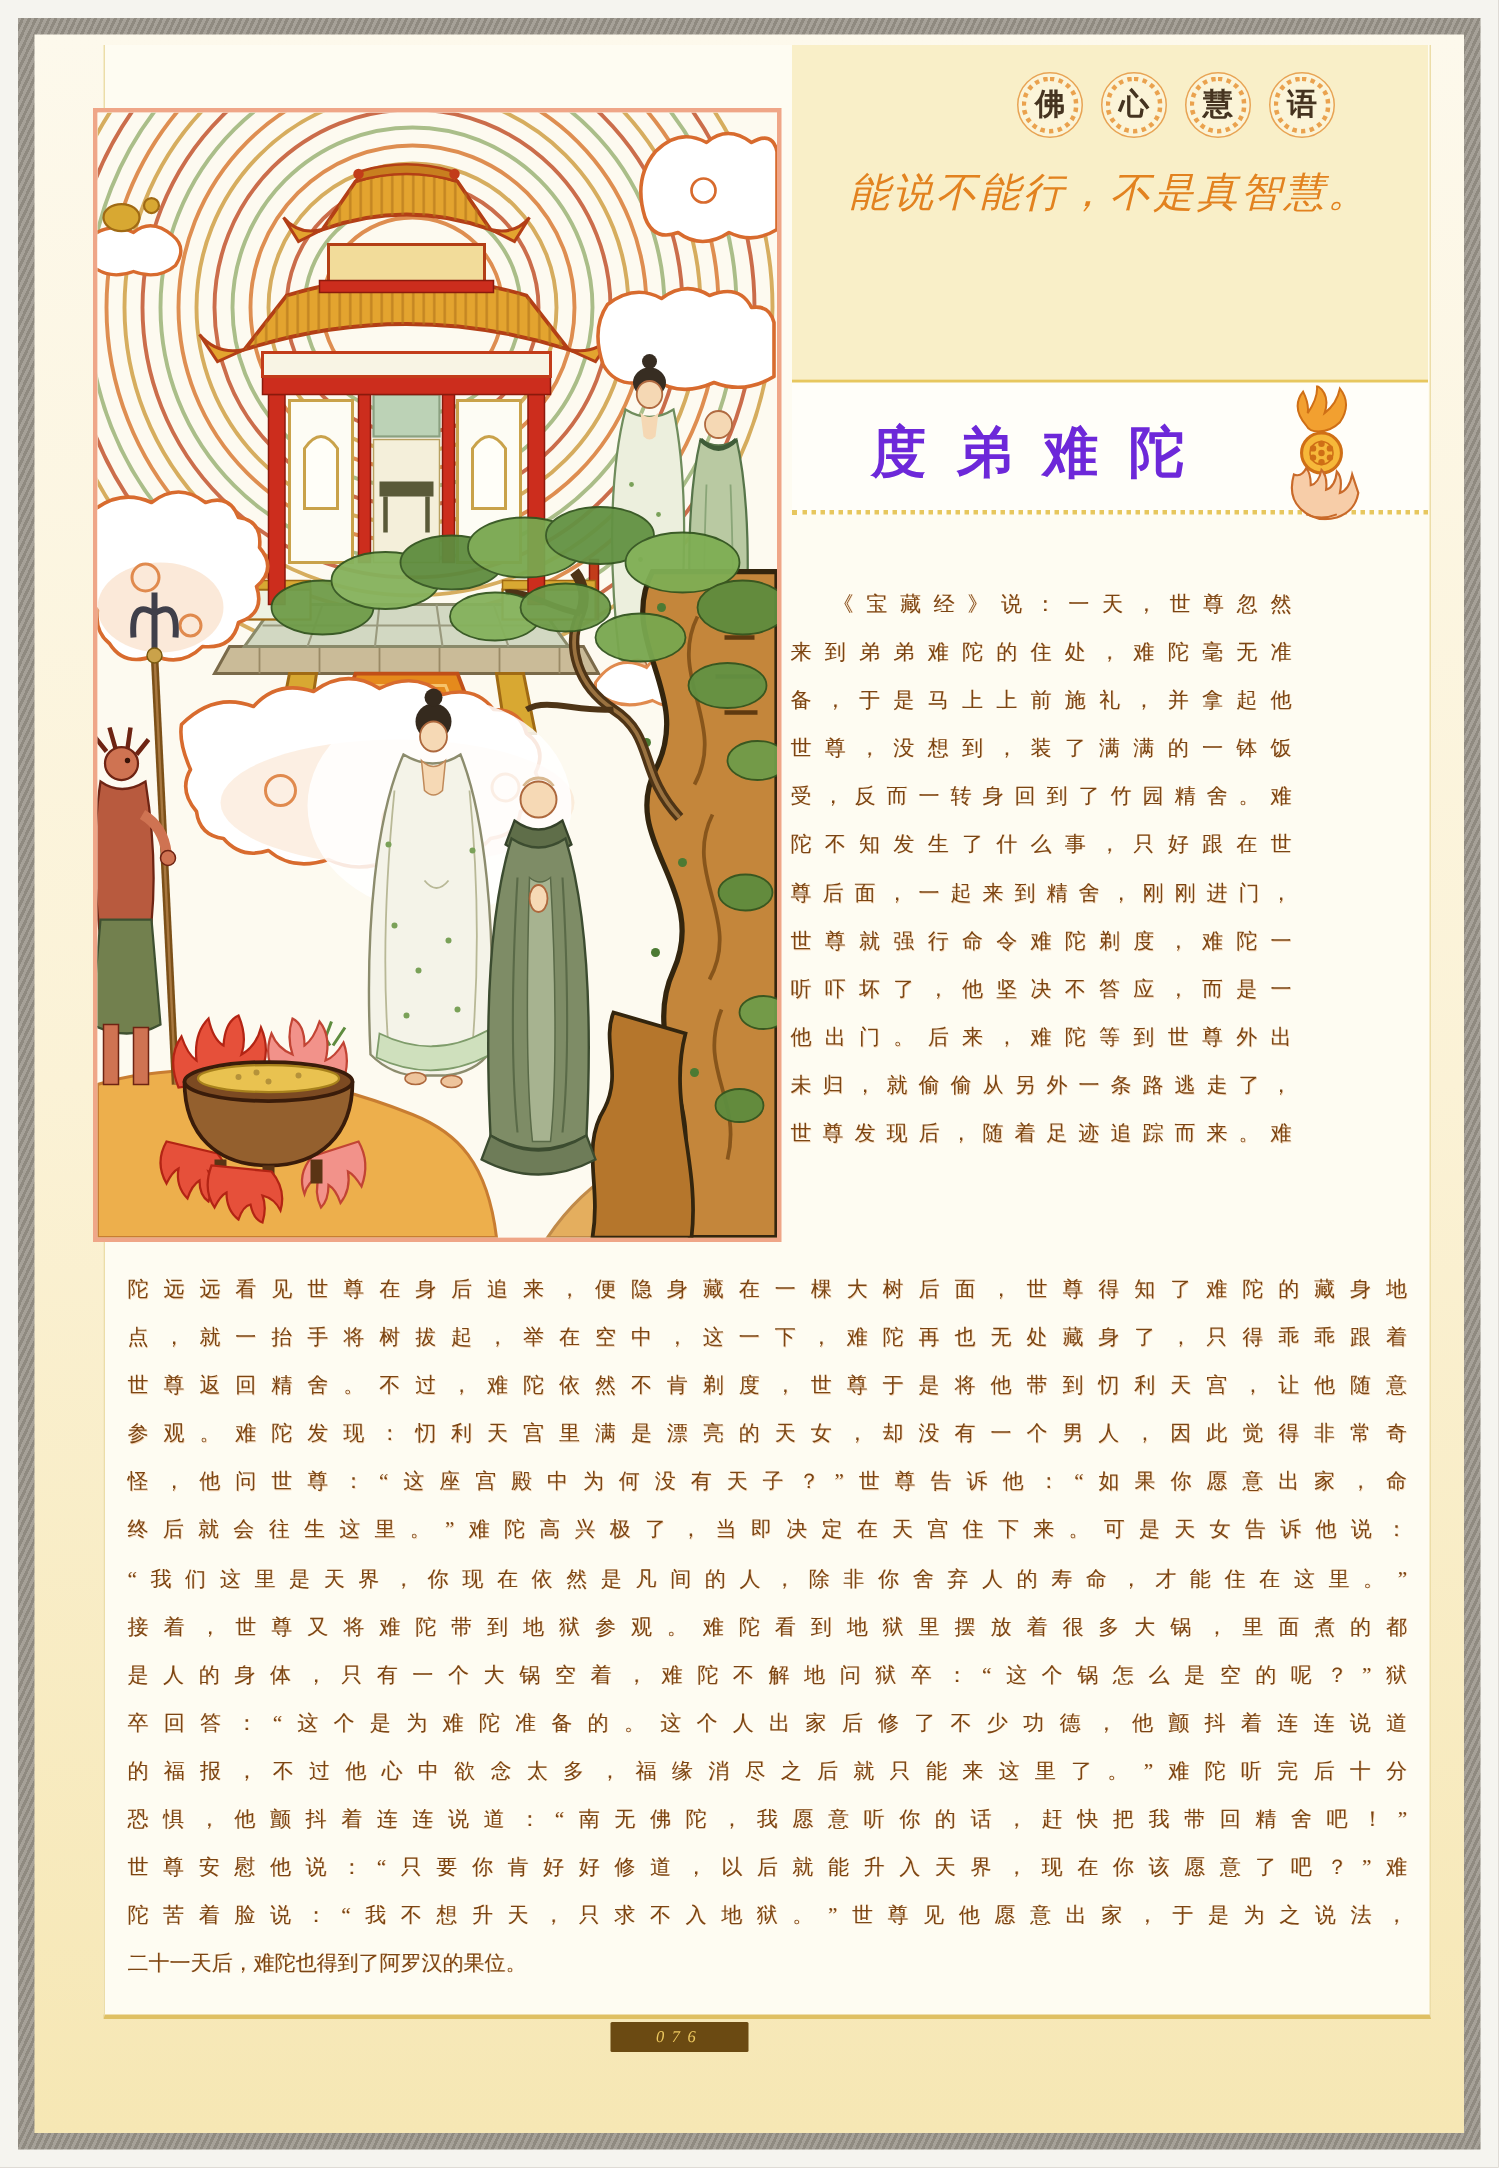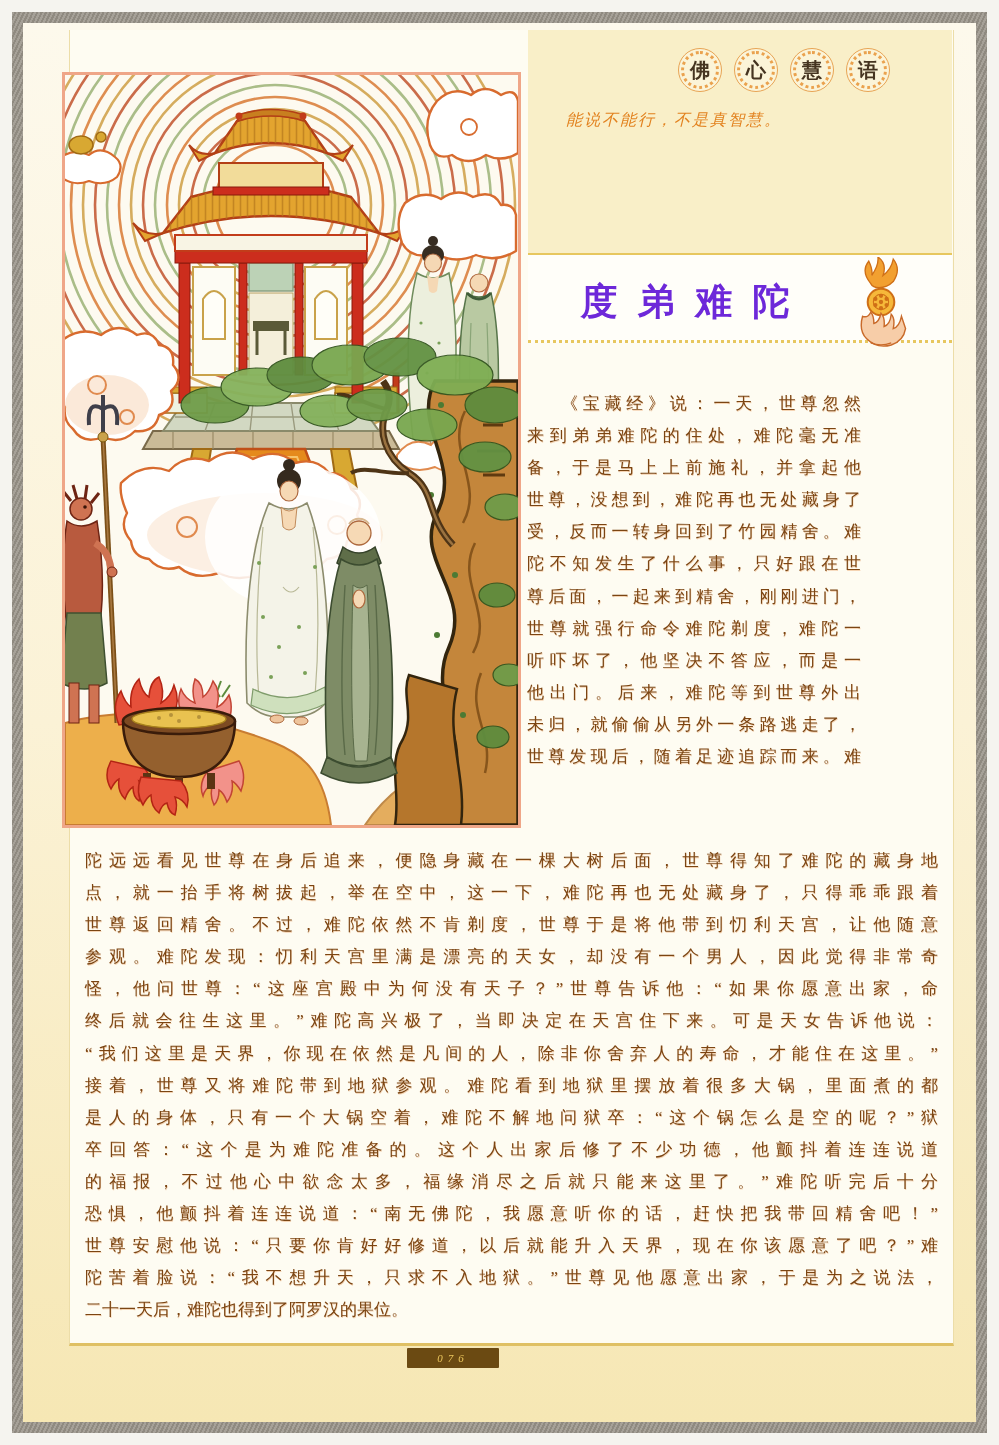--- a/index.html
+++ b/index.html
@@ -9,29 +9,29 @@
   .page{position:absolute;inset:11px;overflow:hidden;
     background:linear-gradient(180deg,#fdf9ec 0%,#fbf2d6 50%,#f6e7b4 100%);}
   .panel{position:absolute;left:46px;top:7px;width:883px;height:1313px;background:#fefcf2;
     border-left:1px solid #ecdda8;border-right:1px solid #ecdda8;border-bottom:3px solid #dfc064;}
   
   .header-block{position:absolute;left:505px;top:7px;width:424px;height:223px;background:#f9efc8;}
   .medallions{position:absolute;left:150px;top:18px;display:flex;gap:12px;}
   .medallion{width:42px;height:42px;border-radius:50%;border:1px solid #e8a455;display:flex;align-items:center;justify-content:center;position:relative;background:rgba(255,252,240,.4);}
   .medallion::before{content:"";position:absolute;inset:2px;border-radius:50%;border:3px dotted #eaa24e;}
   .mchar{font-size:20px;font-weight:700;color:#453420;line-height:1;}
-  .motto{position:absolute;left:38px;top:80px;font-size:16px;font-style:italic;color:#e2821f;letter-spacing:2px;white-space:nowrap;}
+  .motto{position:absolute;left:38px;top:80px;font-size:27px;font-style:italic;color:#e2821f;letter-spacing:2px;white-space:nowrap;}
   
   .title-band{position:absolute;left:505px;top:230px;width:424px;height:90px;background:#fffef9;
     border-top:2px solid #e7c75f;border-bottom:3px dotted #e7c75f;box-sizing:border-box;}
   .article-title{position:absolute;left:0;right:110px;top:22px;text-align:center;
     font-size:37px;font-weight:700;color:#6d28d9;letter-spacing:.55em;text-indent:.55em;white-space:nowrap;}
   .title-icon{position:absolute;right:40px;top:2px;}
   
-  .ctext{color:#7b4513;text-shadow:.5px .5px 0 rgba(224,120,32,.3);font-size:17px;}
+  .ctext{color:#7b4513;text-shadow:.5px .5px 0 rgba(224,120,32,.3);font-size:14px;}
   .column{position:absolute;left:504px;top:365px;width:334px;}
   .column .tline{line-height:32.1px;text-align:justify;text-align-last:justify;white-space:nowrap;}
   .column .tline:first-child{text-indent:2em;}
   .fullwidth{position:absolute;left:62px;top:822px;width:853px;}
   .fullwidth .tline{line-height:32.1px;text-align:justify;text-align-last:justify;}
   .fullwidth .tline:last-child{text-align-last:left;}
   
   .illustration{position:absolute;left:39px;top:49px;width:459px;height:756px;border:3px solid #efa688;box-sizing:border-box;background:#fdfaf0;}
   
   .page-badge{position:absolute;left:384px;top:1325px;width:92px;height:20px;background:#6b4a12;
@@ -81,21 +81,21 @@
          <path d="M12,58 q-4,14 4,22 q10,10 24,6 q12,-4 14,-16 l-4,-12 q-2,10 -8,12 q2,-10 -2,-14 q-1,10 -7,12 q1,-9 -3,-13 q-2,9 -7,10 q0,-8 -3,-11 q-3,6 -8,4 z" fill="#f7cda8" stroke="#c96a2a" stroke-width="1.4"></path>
          <path d="M20,84 q10,4 20,0" fill="none" stroke="#c96a2a" stroke-width="1.2"></path>
        </svg>
      </div>
    </div>
 
    <div class="column ctext">
           <div class="tline">《宝藏经》说：一天，世尊忽然</div>
           <div class="tline">来到弟弟难陀的住处，难陀毫无准</div>
           <div class="tline">备，于是马上上前施礼，并拿起他</div>
-          <div class="tline">世尊，没想到，难陀再也无处藏身了</div>
+          <div class="tline">世尊，没想到，装了满满的一钵饭</div>
           <div class="tline">受，反而一转身回到了竹园精舍。难</div>
           <div class="tline">陀不知发生了什么事，只好跟在世</div>
           <div class="tline">尊后面，一起来到精舍，刚刚进门，</div>
           <div class="tline">世尊就强行命令难陀剃度，难陀一</div>
           <div class="tline">听吓坏了，他坚决不答应，而是一</div>
           <div class="tline">他出门。后来，难陀等到世尊外出</div>
           <div class="tline">未归，就偷偷从另外一条路逃走了，</div>
           <div class="tline">世尊发现后，随着足迹追踪而来。难</div>
         </div>
 

